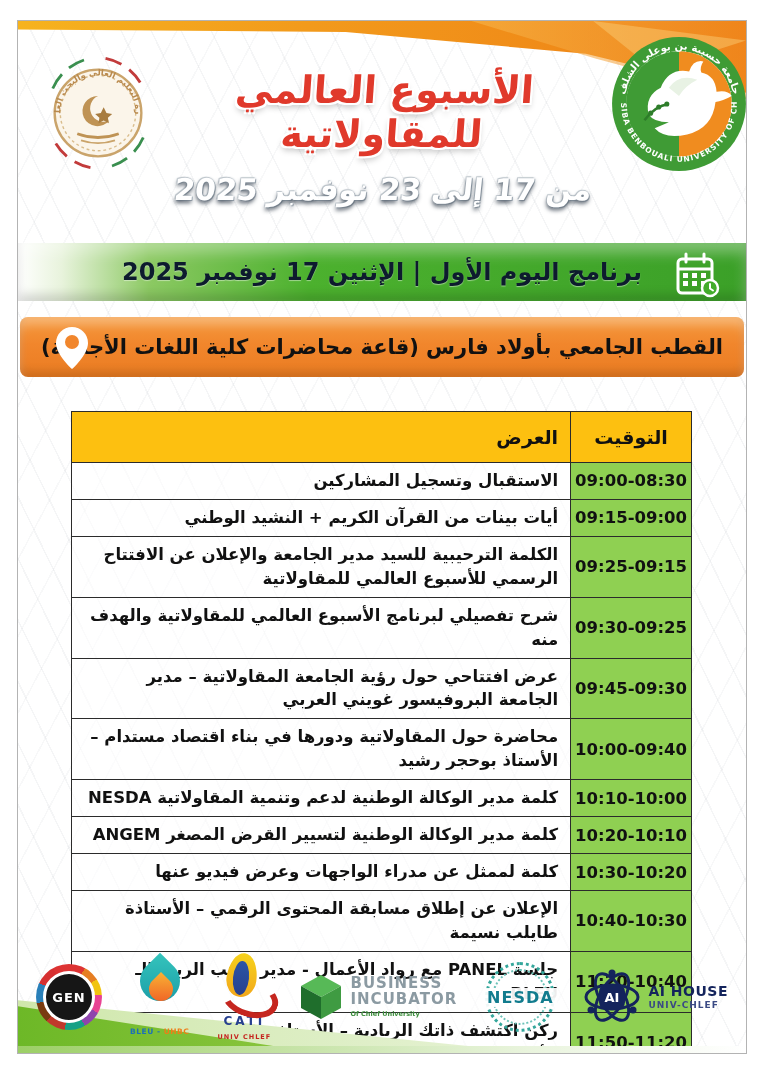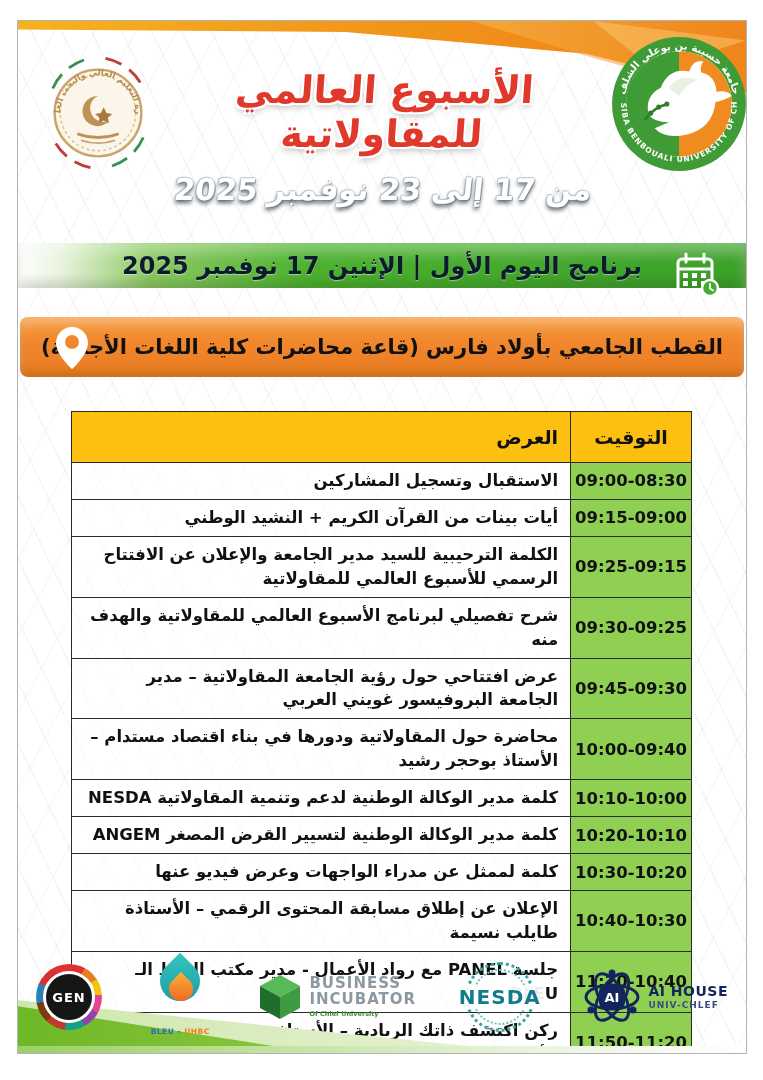--- a/index.html
+++ b/index.html
@@ -39,21 +39,21 @@
     margin-top:14px;font-size:21px;font-weight:bold;color:#f28c1e;
     text-shadow:0 1px 0 #fff,0 2px 3px rgba(0,0,0,.18);
   }
   .date-range{
     margin-top:16px;font-size:30px;font-weight:bold;color:#ffffff;
     transform:skewX(-6deg);
     text-shadow:0 0 2px #97a3ae,0 3px 4px rgba(70,80,92,.9),1px 1px 0 #aab4bd,-1px -1px 0 #d4dade;
   }
   
   .program-banner{
-    position:absolute;left:0;top:222px;width:100%;height:45px;
+    position:absolute;left:0;top:222px;width:100%;height:58px;
     background:linear-gradient(to right,#ffffff 0%,#e8f3dc 6%,#8cc963 18%,#4cb12e 40%,#3ba028 100%);
     box-shadow:inset 0 10px 14px rgba(255,255,255,.35), inset 0 -7px 10px rgba(0,0,0,.14);
     display:flex;align-items:center;justify-content:center;direction:rtl;
   }
   .program-banner .banner-text{
     font-size:24px;font-weight:bold;color:#0d1b2e;
     text-shadow:0 1px 1px rgba(255,255,255,.45);
   }
   .calendar-wrap{position:absolute;right:26px;top:7px;width:48px;height:48px;}
   
@@ -130,21 +130,21 @@
   .dotcircle::before{
     content:"";position:absolute;inset:0;border-radius:50%;border:3px dotted #35a79c;
   }
   .dotcircle::after{
     content:"";position:absolute;inset:7px;border-radius:50%;border:2px dotted #6cc2b8;
   }
   .dotcircle .dc-label{
     position:relative;z-index:2;background:rgba(255,255,255,.92);padding:0 3px;
     font-weight:bold;letter-spacing:1px;
   }
-  .nesda-label{font-size:20px;color:#127c8e;}
+  .nesda-label{font-size:16px;color:#127c8e;}
   .cde-label{font-size:16px;color:#2bbfa4;}
   
   .ai{display:flex;flex-direction:row;align-items:center;gap:7px;}
   .ai-text .l1{font-size:14px;color:#14245c;font-weight:bold;letter-spacing:.5px;line-height:1.1;}
   .ai-text .l2{font-size:9px;color:#3a4a84;font-weight:bold;letter-spacing:1px;}
   
   .corner-light{
     position:absolute;left:0;bottom:0;width:520px;height:66px;
     background:linear-gradient(90deg,#cfe7ab,#e7f3d6);
     clip-path:polygon(0 20%,100% 100%,0 100%);
@@ -335,20 +335,29 @@
       <div class="flame">
         <div class="f-outer"></div>
           <div class="f-inner"></div>
       </div>
       <div class="logo-caption">
         <span>BLEU -</span>
         <span class="accent">UHBC</span>
       </div>
     </div>
 
+    <div class="logo-item">
+      <div class="cati-flame">
+        <div class="c1"></div>
+          <div class="c2"></div>
+          <div class="c3"></div>
+      </div>
+      <div class="cati-text">CATI</div>
+      <div class="cati-sub">UNIV CHLEF</div>
+    </div>
 
     <div class="bi">
       <svg width="44" height="48" viewBox="0 0 44 48">
         <polygon points="22,2 42,13 22,24 2,13" fill="#57b957"></polygon>
         <polygon points="2,13 22,24 22,46 2,35" fill="#1f6e2c"></polygon>
         <polygon points="42,13 22,24 22,46 42,35" fill="#3f9b42"></polygon>
       </svg>
       <div class="bi-text">
         <div class="l1">BUSINESS</div>
         <div class="l1">INCUBATOR</div>

